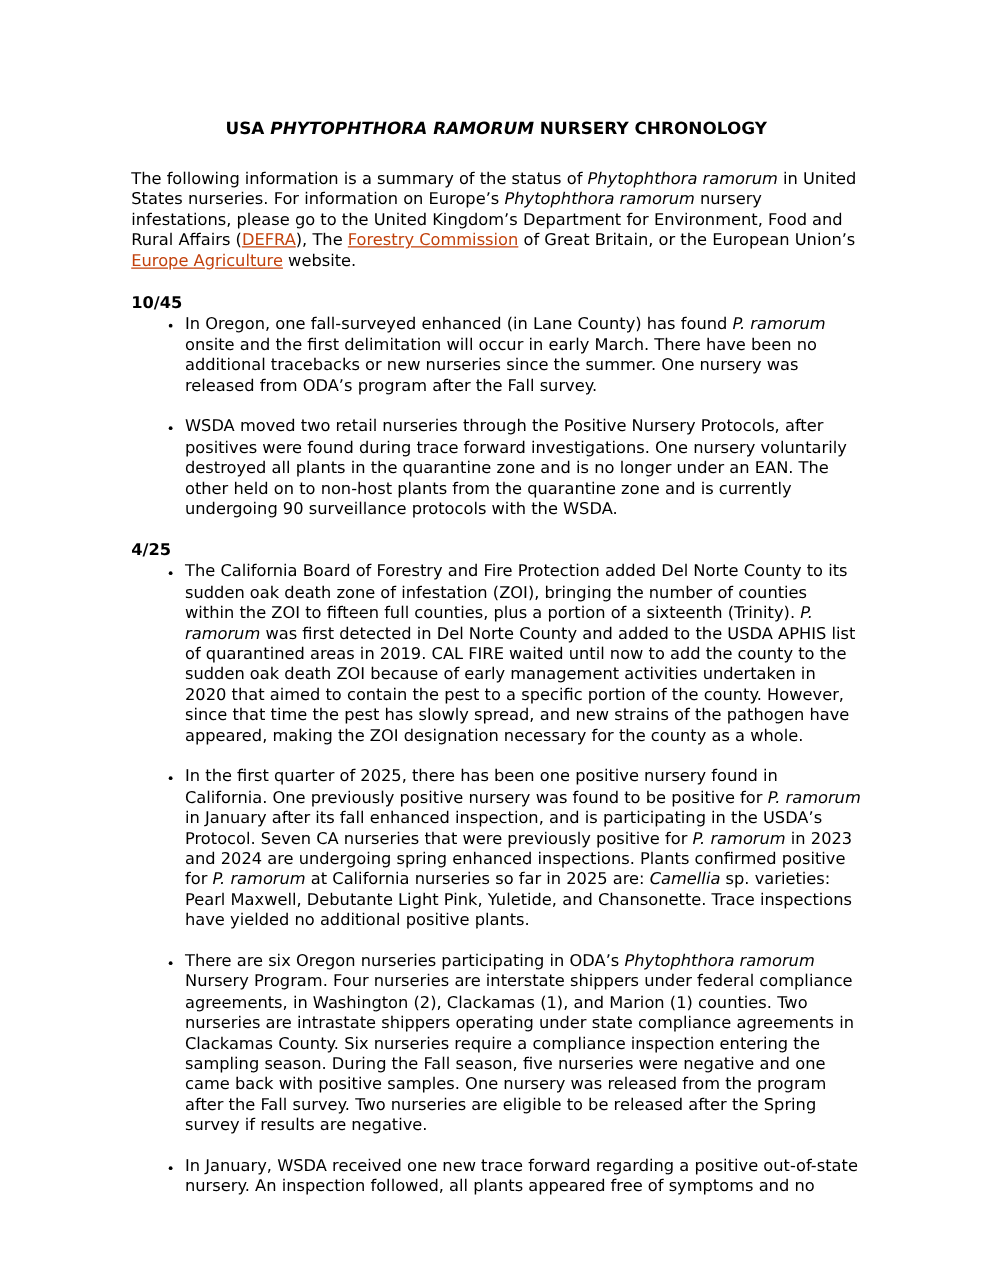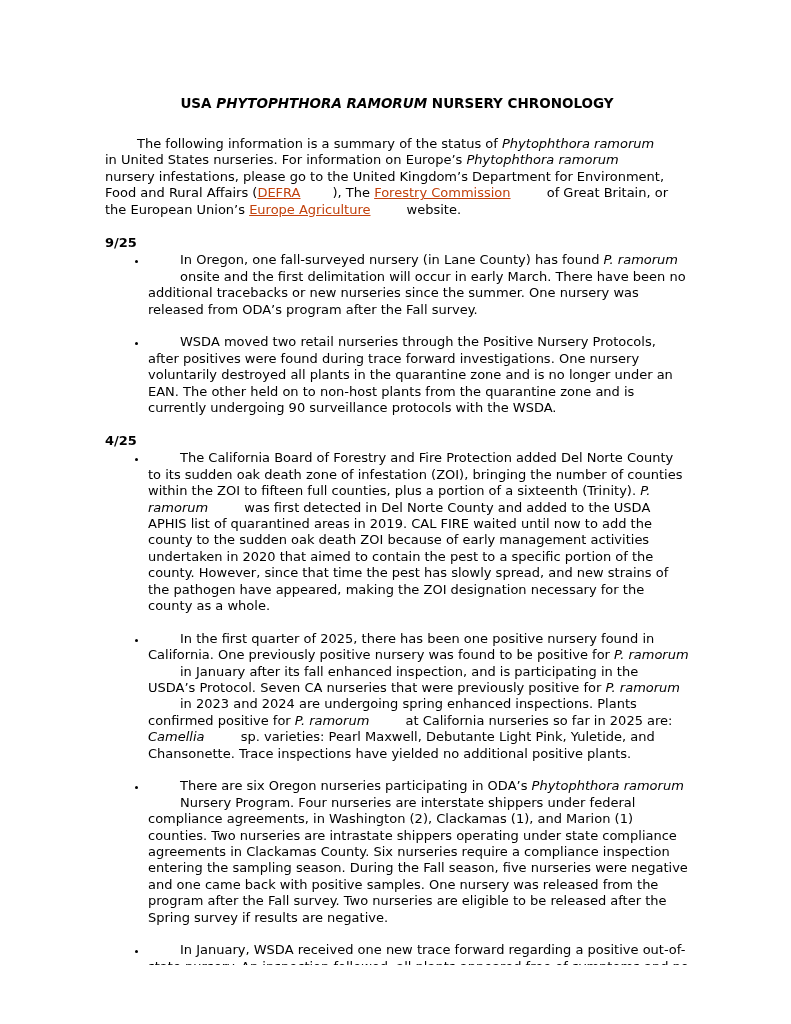--- a/index.html
+++ b/index.html
@@ -44,41 +44,41 @@
     padding: 0 0 0 43px;
     list-style: disc outside;
   }
   li.bullet {
     margin: 0 0 16.4px 0;
     padding: 0;
   }
   li.bullet::marker {
     font-size: 11px;
   }
-  .seg { font-style: normal; margin-left: 32px; }
+  .seg { font-style: normal; }
   .seg-italic { font-style: italic; }
   .seg-bold { font-weight: bold; }
   .seg-bold-italic { font-weight: bold; font-style: italic; }
   a.doc-link {
     color: #c2410c;
     text-decoration: underline;
     cursor: pointer;
   }
 </style>
 </head>
 <body>
 
 <div class="page">
   <h1 class="doc-title"><span class="seg-bold">USA </span><span class="seg-bold-italic">PHYTOPHTHORA RAMORUM</span><span class="seg-bold"> NURSERY CHRONOLOGY</span></h1>
   <p class="intro"><span class="seg">The following information is a summary of the status of </span><span class="seg-italic">Phytophthora ramorum</span><span class="seg"> in United States nurseries. For information on Europe’s </span><span class="seg-italic">Phytophthora ramorum</span><span class="seg"> nursery infestations, please go to the United Kingdom’s Department for Environment, Food and Rural Affairs (</span><a href="#" class="doc-link">DEFRA</a><span class="seg">), The </span><a href="#" class="doc-link">Forestry Commission</a><span class="seg"> of Great Britain, or the European Union’s </span><a href="#" class="doc-link">Europe Agriculture</a><span class="seg"> website.</span></p>
   <div id="sections">
   <section class="section">
-    <h2 class="section-heading">9/25</h2>
+    <h2 class="section-heading">10/45</h2>
     <ul class="bullets">
-  <li class="bullet"><span class="seg">In Oregon, one fall-surveyed nursery (in Lane County) has found </span><span class="seg-italic">P. ramorum</span><span class="seg"> onsite and the first delimitation will occur in early March. There have been no additional tracebacks or new nurseries since the summer. One nursery was released from ODA’s program after the Fall survey.</span></li>
+  <li class="bullet"><span class="seg">In Oregon, one fall-surveyed enhanced (in Lane County) has found </span><span class="seg-italic">P. ramorum</span><span class="seg"> onsite and the first delimitation will occur in early March. There have been no additional tracebacks or new nurseries since the summer. One nursery was released from ODA’s program after the Fall survey.</span></li>
 
   <li class="bullet"><span class="seg">WSDA moved two retail nurseries through the Positive Nursery Protocols, after positives were found during trace forward investigations. One nursery voluntarily destroyed all plants in the quarantine zone and is no longer under an EAN. The other held on to non-host plants from the quarantine zone and is currently undergoing 90 surveillance protocols with the WSDA.</span></li>
 </ul>
   </section>
 
   <section class="section">
     <h2 class="section-heading">4/25</h2>
     <ul class="bullets">
   <li class="bullet"><span class="seg">The California Board of Forestry and Fire Protection added Del Norte County to its sudden oak death zone of infestation (ZOI), bringing the number of counties within the ZOI to fifteen full counties, plus a portion of a sixteenth (Trinity). </span><span class="seg-italic">P. ramorum</span><span class="seg"> was first detected in Del Norte County and added to the USDA APHIS list of quarantined areas in 2019. CAL FIRE waited until now to add the county to the sudden oak death ZOI because of early management activities undertaken in 2020 that aimed to contain the pest to a specific portion of the county. However, since that time the pest has slowly spread, and new strains of the pathogen have appeared, making the ZOI designation necessary for the county as a whole.</span></li>
 

